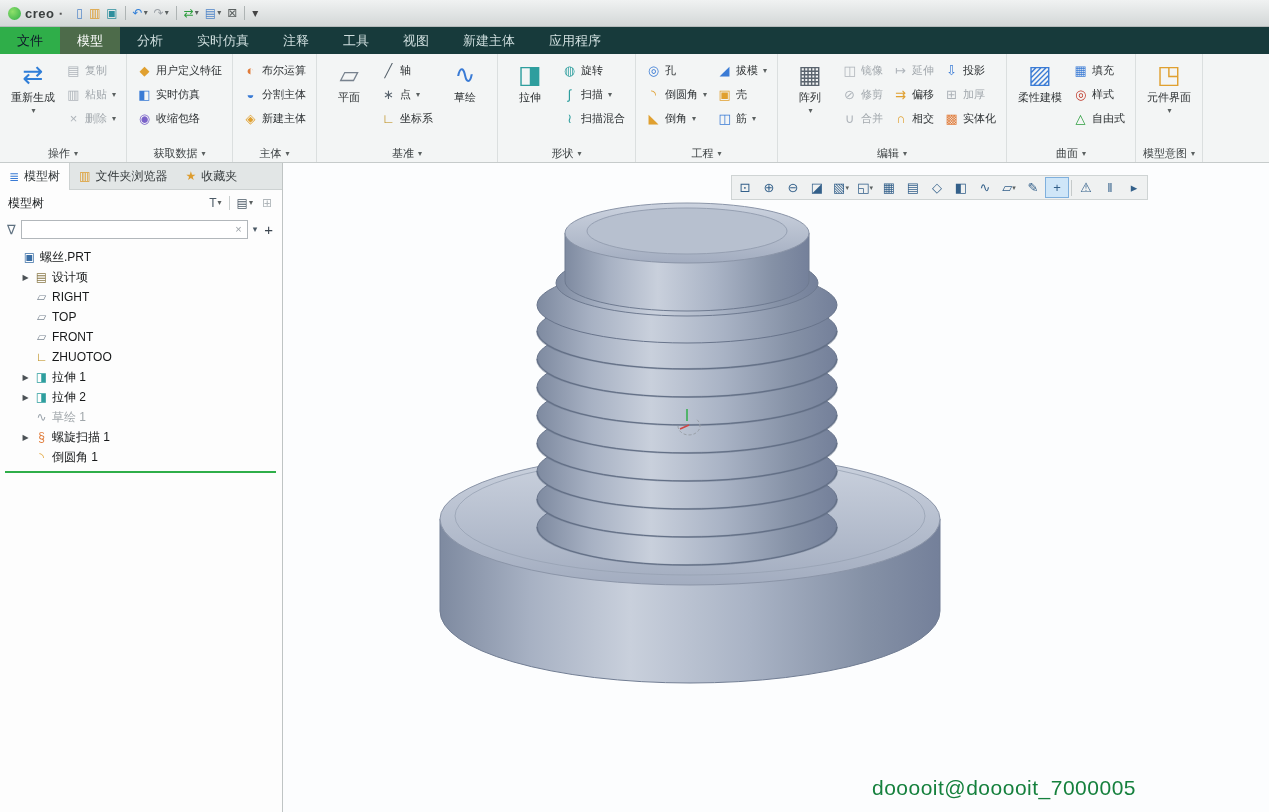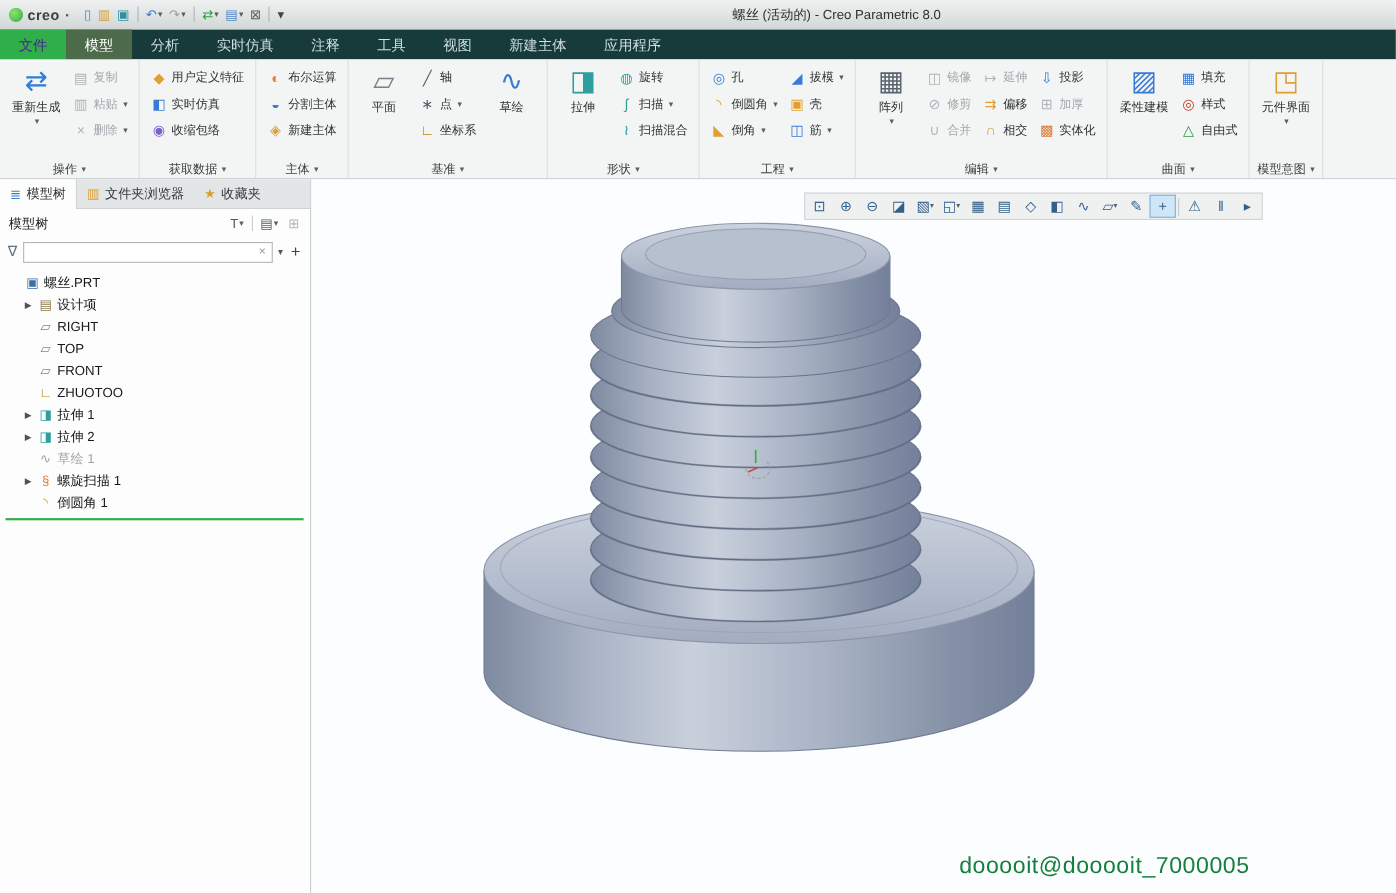--- a/index.html
+++ b/index.html
@@ -16,21 +16,21 @@
   .qat{display:flex;align-items:center;gap:2px;margin-left:12px;flex:none}
   .qbtn{display:flex;align-items:center;height:20px;padding:0 2px;border-radius:2px;cursor:default}
   .qico{font-size:12px;line-height:12px}
   .qsep{width:1px;height:14px;background:#aeb4b4;margin:0 3px}
   .dd{font-size:8px;color:#5a6060;margin-left:1px;line-height:8px}
   .wtitle{flex:1;text-align:center;font-size:12px;color:#2b2f2f;white-space:nowrap;overflow:hidden}
 
   
   .tabbar{height:27px;background:#173a3b;display:flex;align-items:stretch;flex:none}
   .tab{padding:0 17px;display:flex;align-items:center;font-size:13px;color:#cfdede;cursor:default;white-space:nowrap}
-  .tab.file{background:#2fae49;color:#4c1d95}
+  .tab.file{background:#2fae49;color:#0f172a}
   .tab.sel{background:#4d6b4a;color:#fff}
 
   
   .ribbon{height:109px;background:#f3f5f5;border-bottom:1px solid #c6cbcb;display:flex;flex:none}
   .rgroup{display:flex;flex-direction:column;border-right:1px solid #dbdfdf;padding:1px 2px 0}
   .rbody{flex:1;display:flex;align-items:stretch;gap:4px;padding:2px 5px 0}
   .rstack{display:flex;flex-direction:column;justify-content:flex-start;gap:3px;padding-top:3px}
   .smbtn{display:flex;align-items:center;gap:4px;height:21px;padding:0 3px;font-size:11px;color:#2e3234;white-space:nowrap;border-radius:2px;cursor:default}
   .sico{width:15px;text-align:center;font-size:13px;line-height:13px}
   .smbtn.dis{color:#a2a8ad}
@@ -117,21 +117,20 @@
           <span class="dd">▾</span>
         </span>
         <span class="qbtn">
           <span class="qico" style="color: rgb(90, 96, 96);">⊠</span>
         </span>
         <span class="qsep"></span>
         <span class="qbtn">
           <span class="qico" style="color: rgb(68, 68, 68);">▾</span>
         </span>
       </div>
-    <div class="wtitle">螺丝 (活动的) - Creo Parametric 8.0</div>
   </div>
 
   <div class="tabbar">
       <div class="tab file">文件</div>
       <div class="tab sel">模型</div>
       <div class="tab">分析</div>
       <div class="tab">实时仿真</div>
       <div class="tab">注释</div>
       <div class="tab">工具</div>
       <div class="tab">视图</div>

